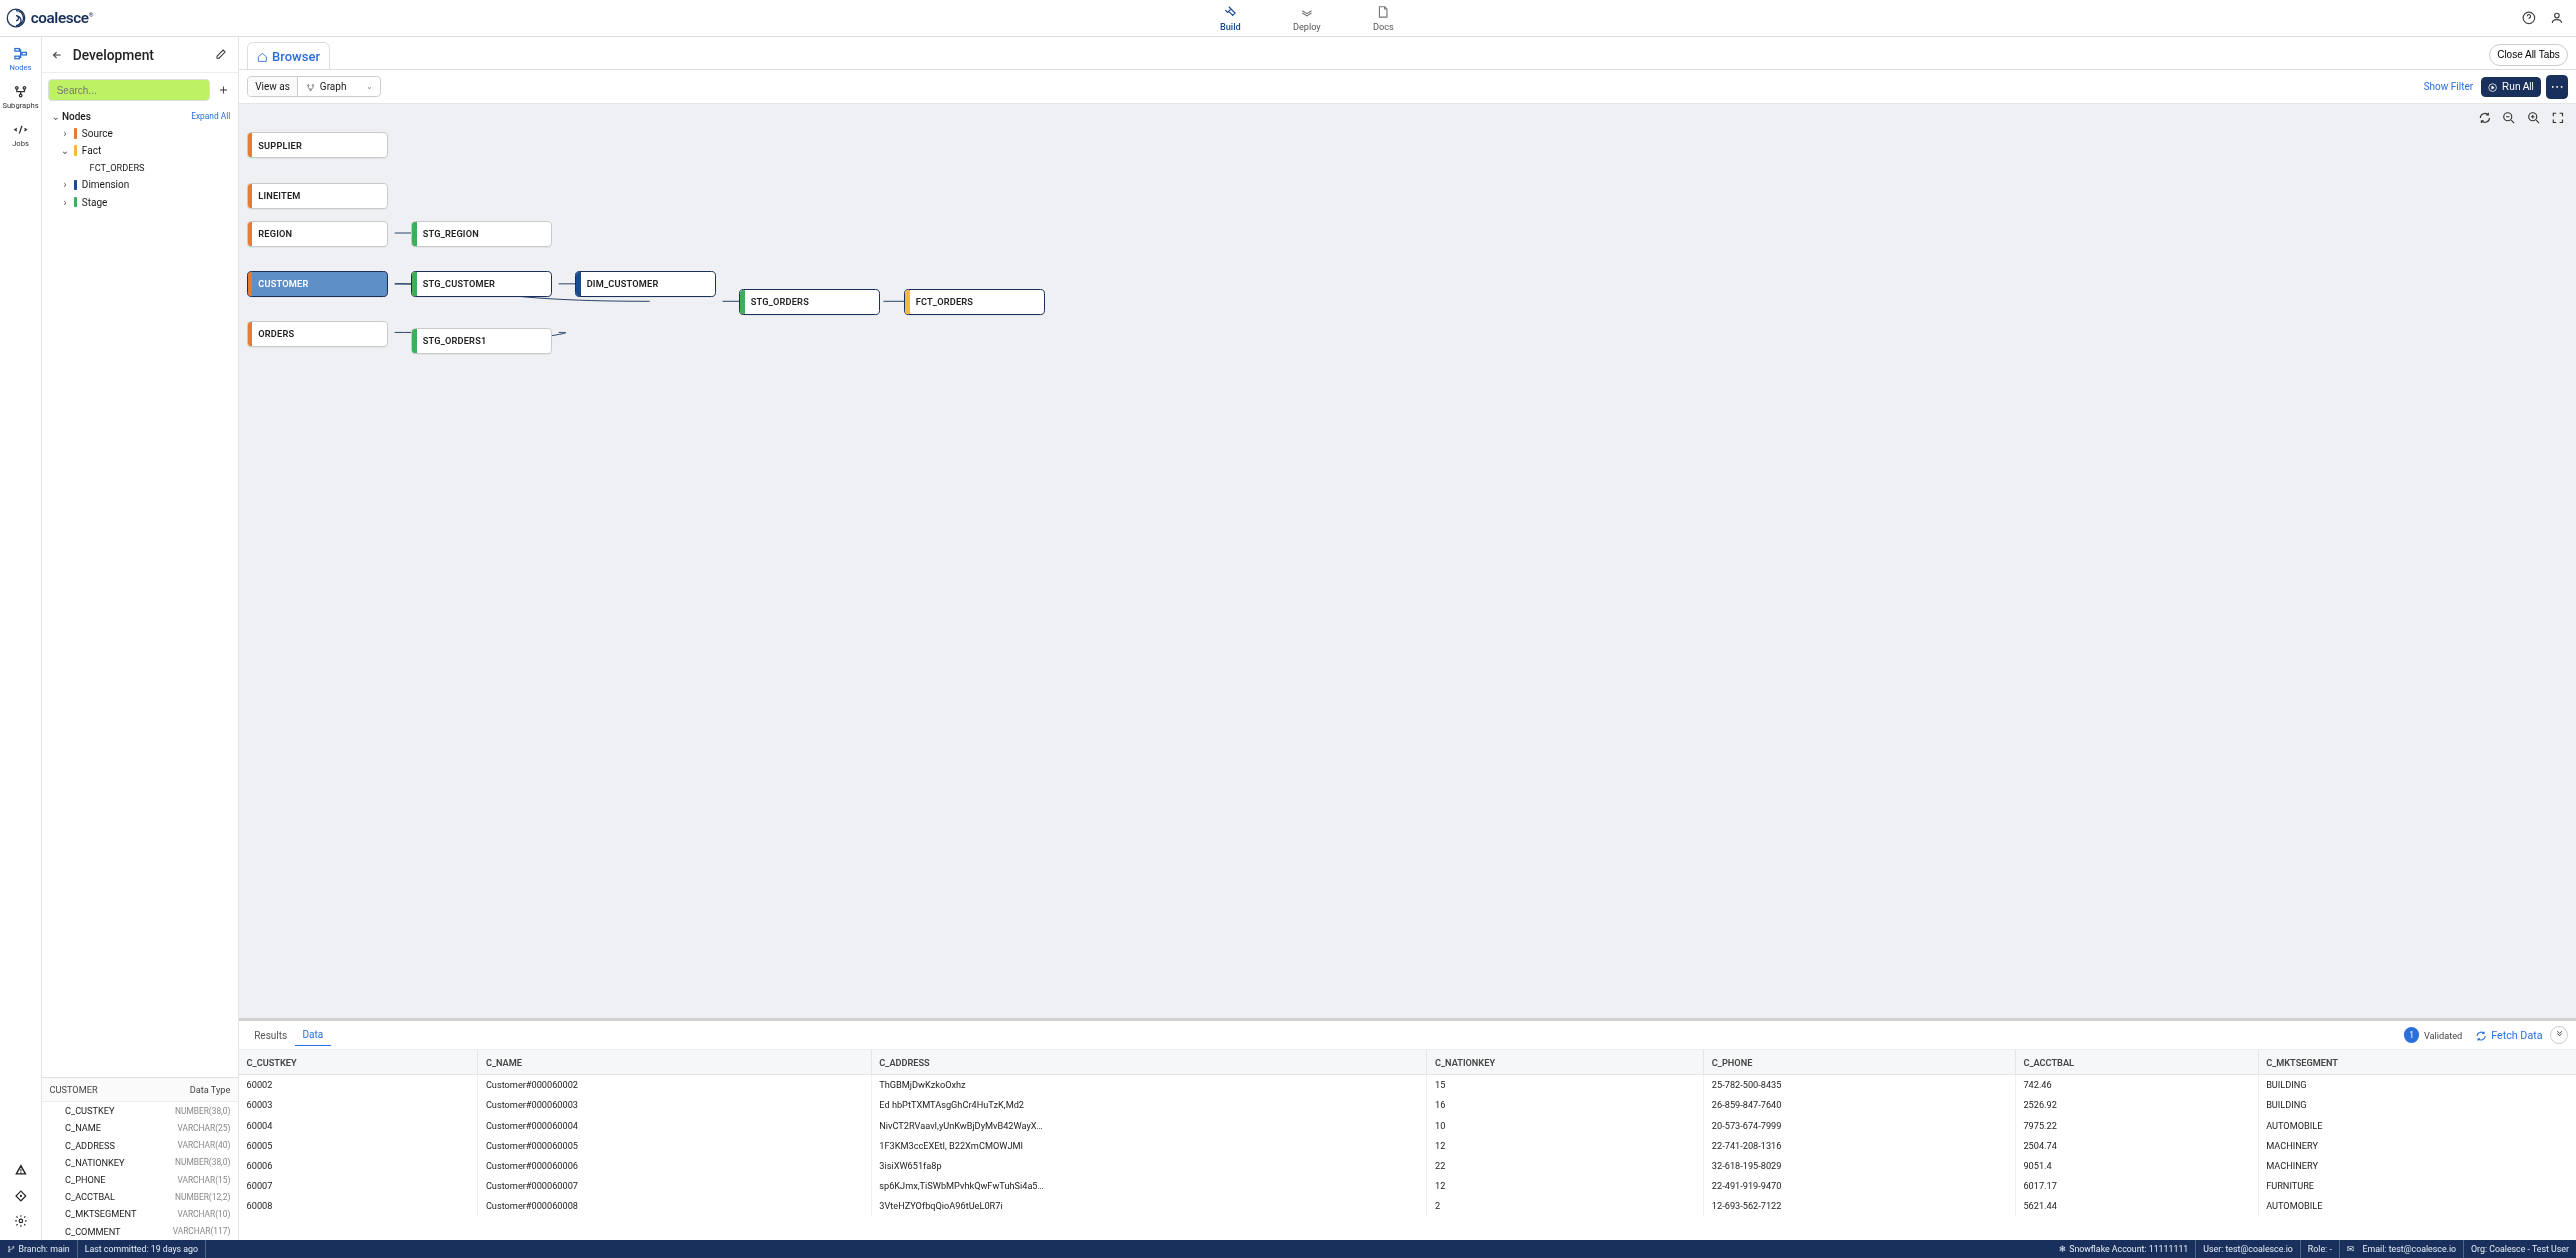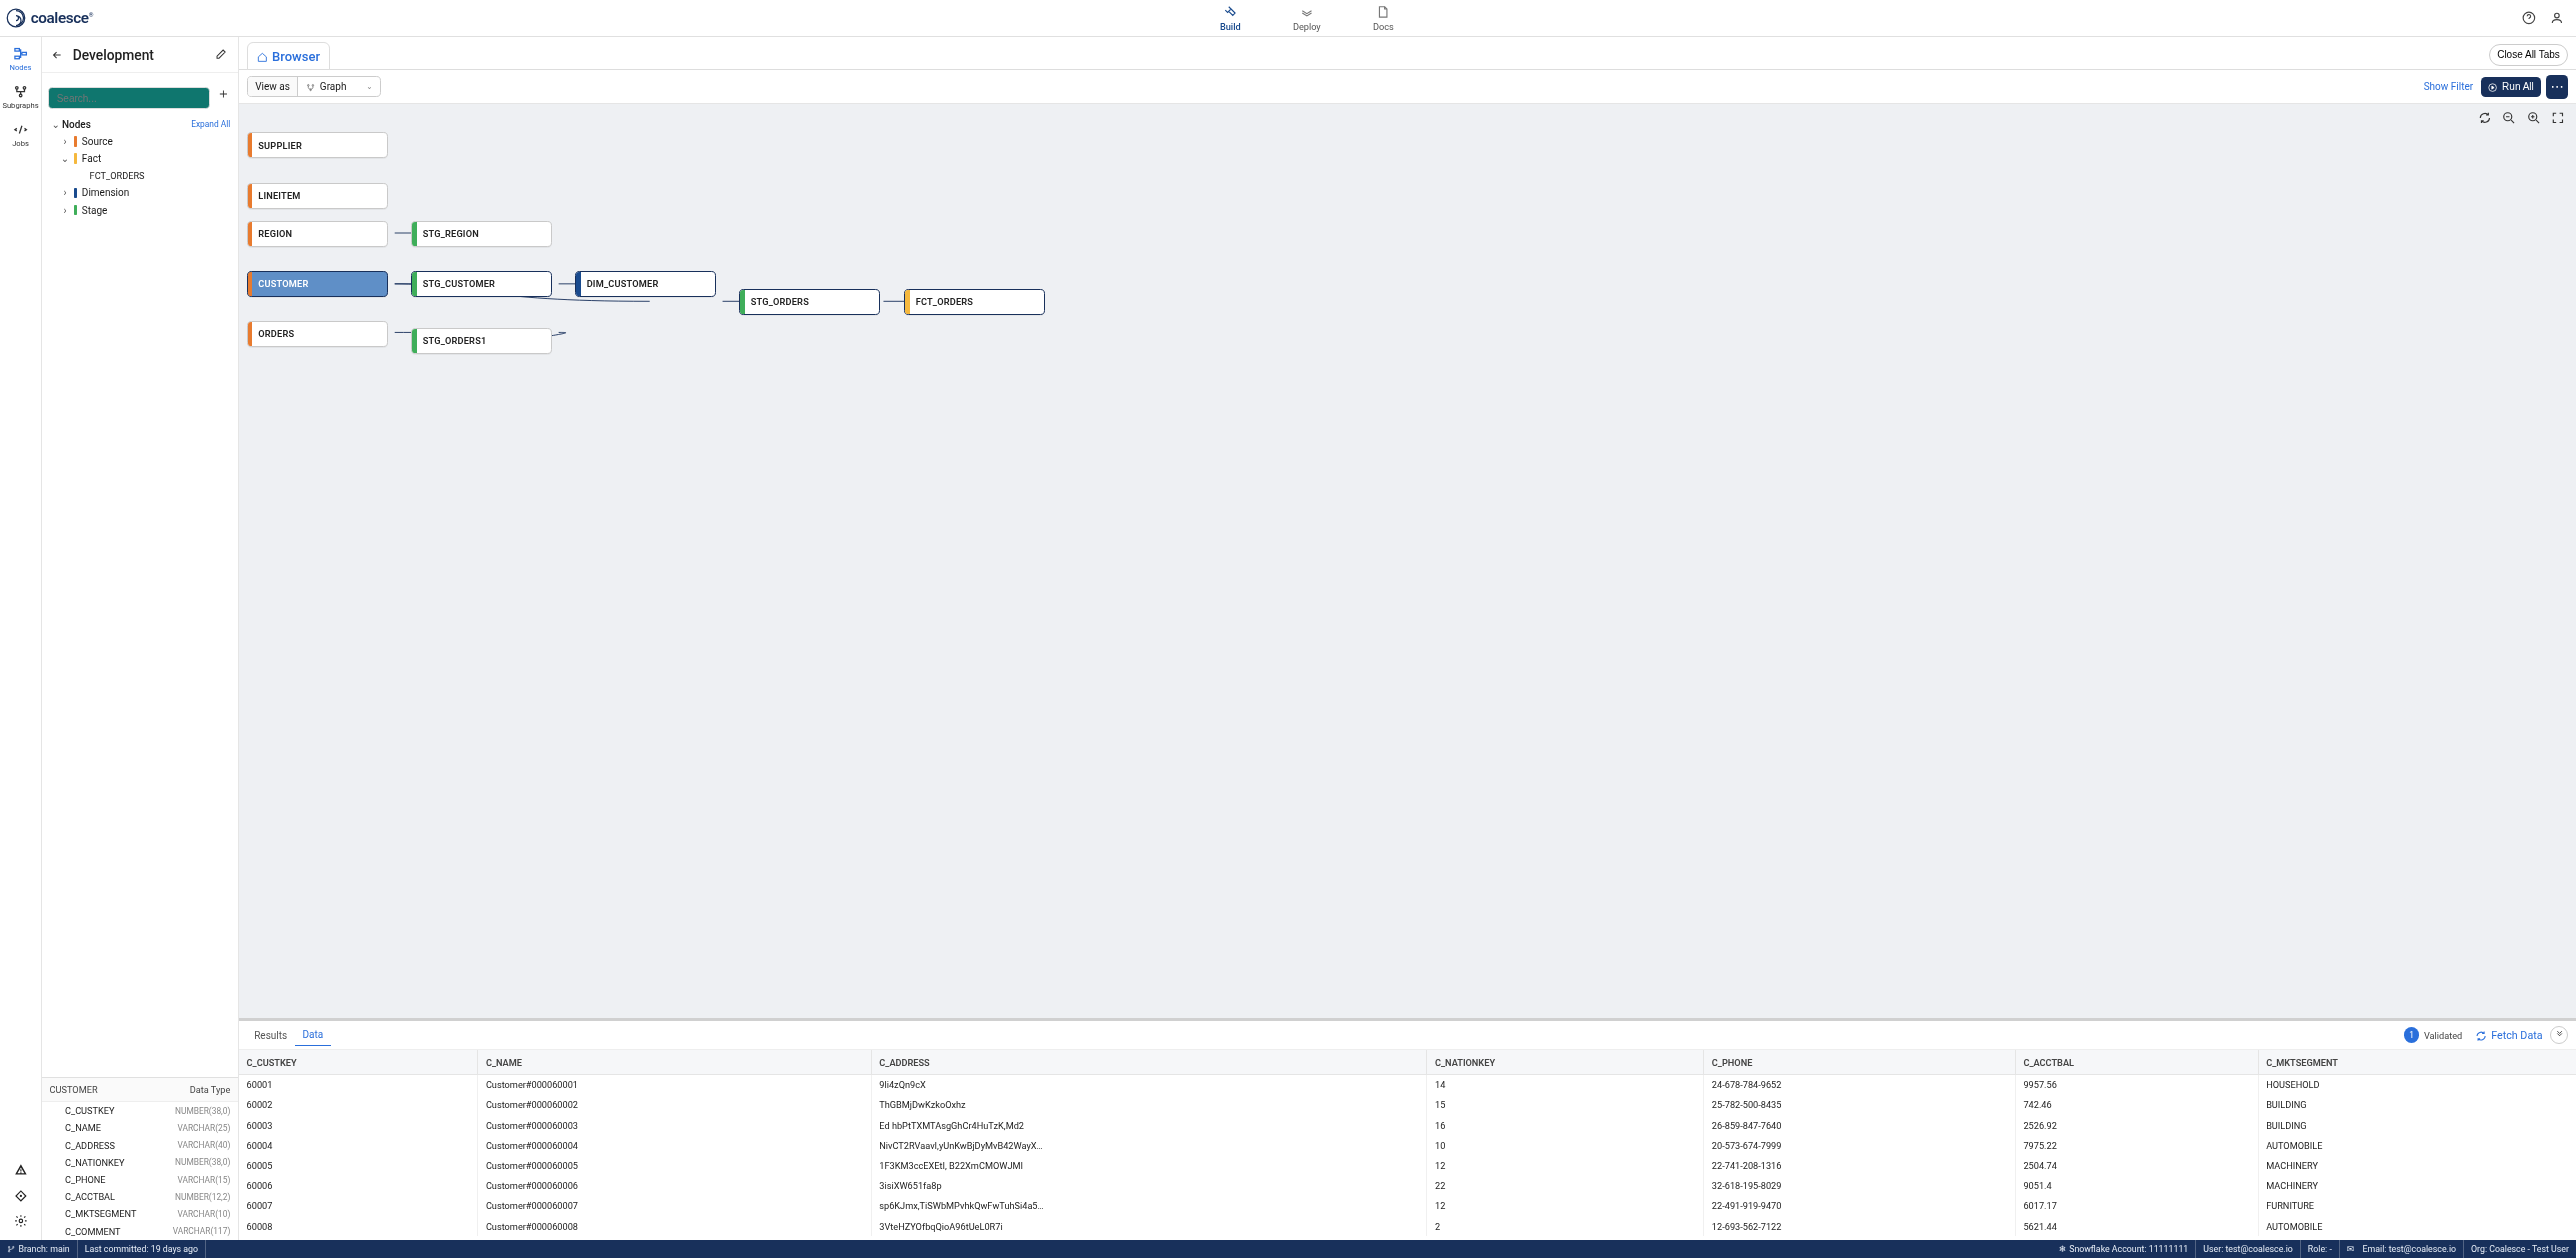--- a/index.html
+++ b/index.html
@@ -36,21 +36,21 @@
 .rail-bottom { display: flex; flex-direction: column; gap: 7.6px; align-items: center; padding-bottom: 9.2px; }
 .rail-bottom .icon-btn { width: 18.3px; height: 18.3px; color: #222; }
 
 
 .sidebar { width: 197px; background: #fff; border-right: 0.8px solid #e5e5e5; display: flex; flex-direction: column; }
 .sidebar-top { display: flex; align-items: center; gap: 6.1px; padding: 7.6px 9.2px 7.6px 4.6px; border-bottom: 0.8px solid #eee; }
 .back-btn { width: 20px; height: 20px; display:flex; align-items:center; justify-content:center; cursor:pointer; color:#333; }
 .ws-name { font-size: 13.8px; font-weight: 500; color: #222; flex: 1; }
 .pencil-btn { width: 13.8px; height: 13.8px; color: #333; cursor: pointer; }
 .search-row { display: flex; align-items: center; gap: 4.6px; padding: 6.1px 6.1px; }
-.search-input { flex:1; border:0.8px solid #ddd; border-radius: 4.6px; padding: 4.6px 7.6px; font-size: 10px; background:#0f766e;margin-top:8px; }
+.search-input { flex:1; border:0.8px solid #ddd; border-radius: 4.6px; padding: 4.6px 7.6px; font-size: 10px; background:#bef264; }
 .plus-btn { width: 17px; height: 17px; display:flex; align-items:center; justify-content:center; cursor:pointer; color:#333; font-size:13.8px; }
 .tree { flex: 1; overflow: auto; padding: 0 4.6px; }
 .tree-header { display:flex; align-items:center; padding: 3.1px 3.1px; }
 .tree-header .caret { width:12.2px; text-align:center; color:#555; cursor:pointer; }
 .tree-header .label { font-weight: 500; flex:1; }
 .tree-header .expand-all { color:#2a6fdb; font-size:8.4px; cursor:pointer; }
 .tree-row { display:flex; align-items:center; gap:4.6px; padding: 3.1px 1.5px 3.1px 13.8px; cursor:pointer; }
 .tree-row .caret { width:9.2px; text-align:center; color:#555; }
 .tree-row .nodecolor { width:3.1px; height:10.7px; border-radius:0.8px; }
 .tree-row .rowlabel { font-size:10px; }
@@ -463,29 +463,20 @@
                   <th>C_NAME</th>
                   <th>C_ADDRESS</th>
                   <th>C_NATIONKEY</th>
                   <th>C_PHONE</th>
                   <th>C_ACCTBAL</th>
                   <th>C_MKTSEGMENT</th>
                 </tr>
               </thead>
             <tbody id="dp-body">
                 <tr>
-                  <td>60001</td>
-                  <td>Customer#000060001</td>
-                  <td>9li4zQn9cX</td>
-                  <td>14</td>
-                  <td>24-678-784-9652</td>
-                  <td>9957.56</td>
-                  <td>HOUSEHOLD</td>
-                </tr>
-                <tr>
                   <td>60002</td>
                   <td>Customer#000060002</td>
                   <td>ThGBMjDwKzkoOxhz</td>
                   <td>15</td>
                   <td>25-782-500-8435</td>
                   <td>742.46</td>
                   <td>BUILDING</td>
                 </tr>
                 <tr>
                   <td>60003</td>

